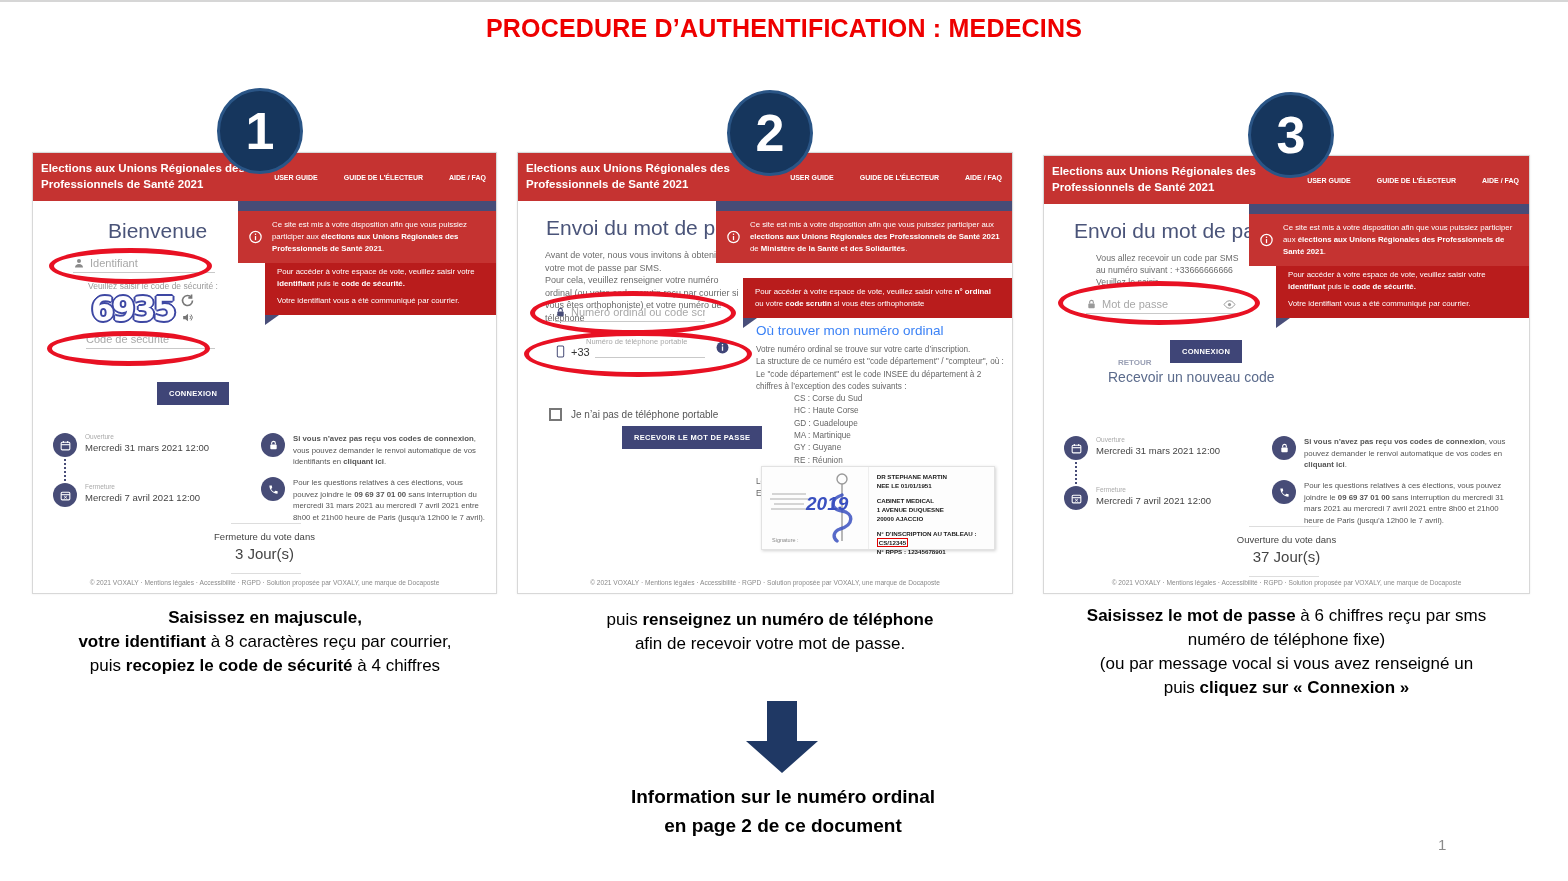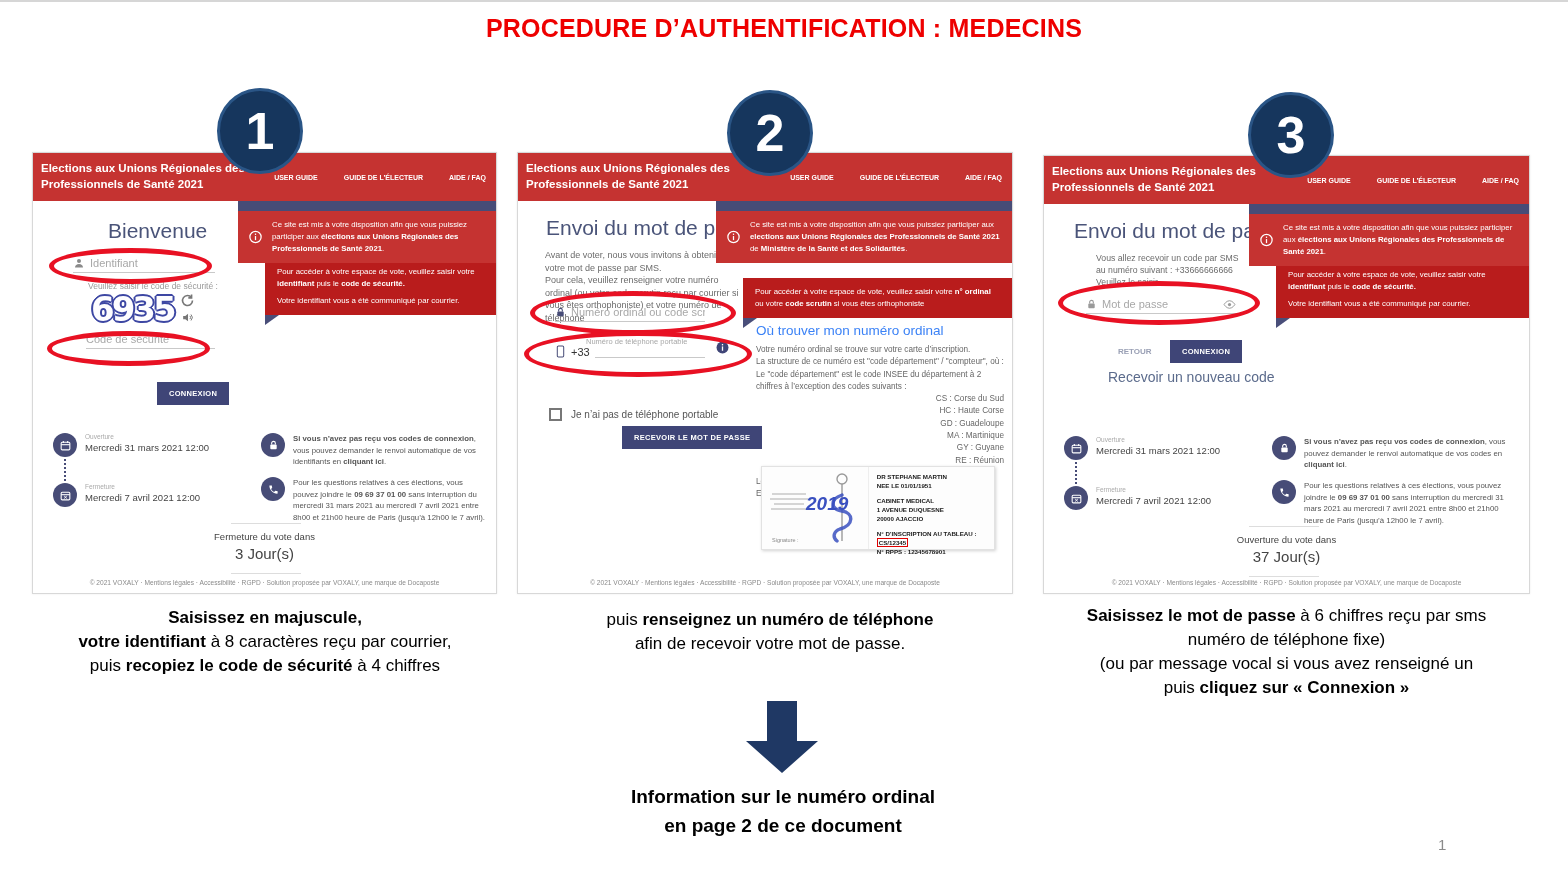--- a/index.html
+++ b/index.html
@@ -83,21 +83,21 @@
   .small-label { position:absolute; font-size:7.5px; color:#a8a8a8; }
   .checkbox { position:absolute; width:13px; height:13px; border:2px solid #777;
     background:#fff; cursor:pointer; }
   .cb-label { position:absolute; font-size:10px; color:#555; }
   .link { position:absolute; font-size:14px; color:#5b6b8c; cursor:pointer; }
   .ghostbtn { position:absolute; font-size:8px; font-weight:bold; color:#9aa0b5; cursor:pointer; }
 
   
   .where-h { position:absolute; font-size:13.5px; color:#3b82f6; }
   .where { position:absolute; font-size:8.2px; color:#666; line-height:1.5; }
-  .where .indent { margin-left:30px;text-align:right; }
+  .where .indent { margin-left:38px; }
   .where .gap { margin-top:9px; }
 
   
   .card { position:absolute; display:flex; background:#fdfdfd; border:1px solid #e2e2e2;
     box-shadow:1px 1px 3px rgba(0,0,0,.18); }
   .card-left { position:relative; width:46%; border-right:1px solid #eee; }
   .fineline { position:absolute; height:2px; background:#d5d5d5; }
   .year { position:absolute; font-size:19px; color:#3a50c0; font-style:italic; font-weight:bold; }
   .sig { position:absolute; font-size:5.5px; color:#888; }
   .card-right { flex:1; padding:6px 5px 4px 8px; font-size:6.2px; line-height:1.45;
@@ -397,21 +397,21 @@
       </span>
       <input class="uin" placeholder="Mot de passe" style="">
       <span class="field-icon" style="cursor:pointer;">
         <svg width="13" height="11" viewBox="0 0 24 20">
             <path d="M2 10s4-7 10-7 10 7 10 7-4 7-10 7S2 10 2 10z" fill="none" stroke="#999" stroke-width="1.8"></path>
             <circle cx="12" cy="10" r="3" fill="#999"></circle>
           </svg>
       </span>
     </div>
 
-    <span class="ghostbtn" style="left:74px; top:143px;">RETOUR</span>
+    <span class="ghostbtn" style="left:74px; top:154px;">RETOUR</span>
     <button class="btn" style="left:126px; top:136px;">CONNEXION</button>
     <span class="link" style="left:64px; top:165px;">Recevoir un nouveau code</span>
 
     <div class="navy-strip" style="left:205px; right:0; top:0;"></div>
     <div class="redbox" style="left:205px; right:0; top:10px;">
       <span class="info-badge">
         <svg width="15" height="15" viewBox="0 0 24 24">
             <circle cx="12" cy="12" r="9" fill="none" stroke="#fff" stroke-width="2"></circle>
             <rect x="11" y="10.5" width="2" height="6.5" fill="#fff"></rect>
             <rect x="11" y="6.5" width="2" height="2.2" fill="#fff"></rect>

